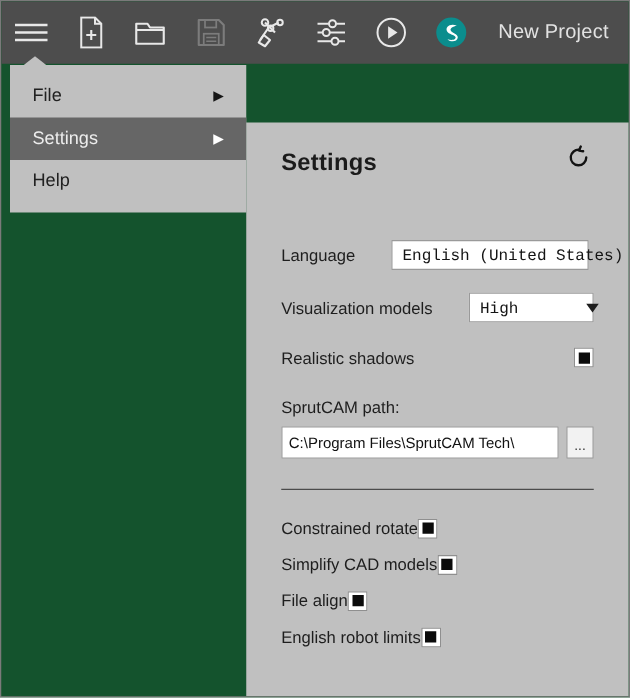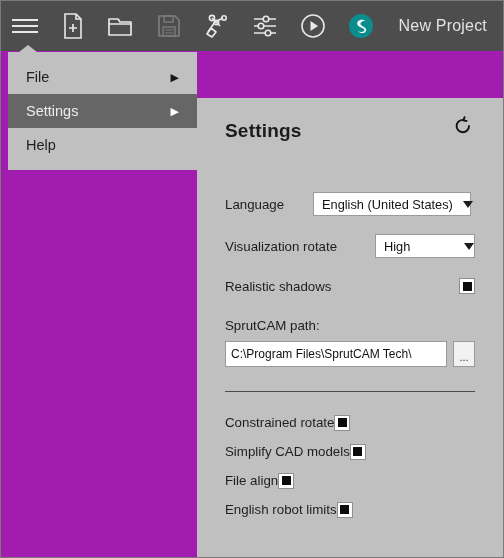--- a/index.html
+++ b/index.html
@@ -12,21 +12,21 @@
     height: 558px;
     font-family: "Liberation Sans", sans-serif;
     overflow: hidden;
   }
   #app {
     position: relative;
     width: 504px;
     height: 558px;
     box-sizing: border-box;
     border: 1px solid #7a7a7a;
-    background: #a21caf;
+    background: #14532d;
     overflow: hidden;
   }
 
   
   #toolbar {
     position: absolute;
     left: 0; top: 0;
     width: 502px;
     height: 50px;
     background: #4d4d4d;
@@ -154,21 +154,21 @@
     background: #ffffff;
     border: 1px solid #9a9a9a;
     display: flex;
     align-items: center;
     box-sizing: border-box;
     padding: 0 6px 0 8px;
     font-size: 12.8px;
     color: #141414;
     white-space: nowrap;
   }
-  .combo .combo-value { flex: 1 1 auto; }
+  .combo .combo-value { flex: 1 1 auto; font-family: Liberation Mono, monospace; }
   .combo .combo-caret {
     flex: none;
     margin-left: 10px;
     width: 0; height: 0;
     border-left: 5.5px solid transparent;
     border-right: 5.5px solid transparent;
     border-top: 7px solid #1d1d1d;
   }
 
   #row-language { margin-top: 14px; }
@@ -390,21 +390,21 @@
 
       <div class="row" id="row-language">
         <div class="row-label">Language</div>
         <div class="combo" id="combo-language">
           <span class="combo-value">English (United States)</span>
           <span class="combo-caret"></span>
         </div>
       </div>
 
       <div class="row" id="row-quality">
-        <div class="row-label">Visualization rotate</div>
+        <div class="row-label">Visualization models</div>
         <div class="combo" id="combo-quality">
           <span class="combo-value">High</span>
           <span class="combo-caret"></span>
         </div>
       </div>
 
       <div class="row spread" id="row-shadows">
         <div class="row-label">Realistic shadows</div>
         <div class="checkbox checked"></div>
       </div>

